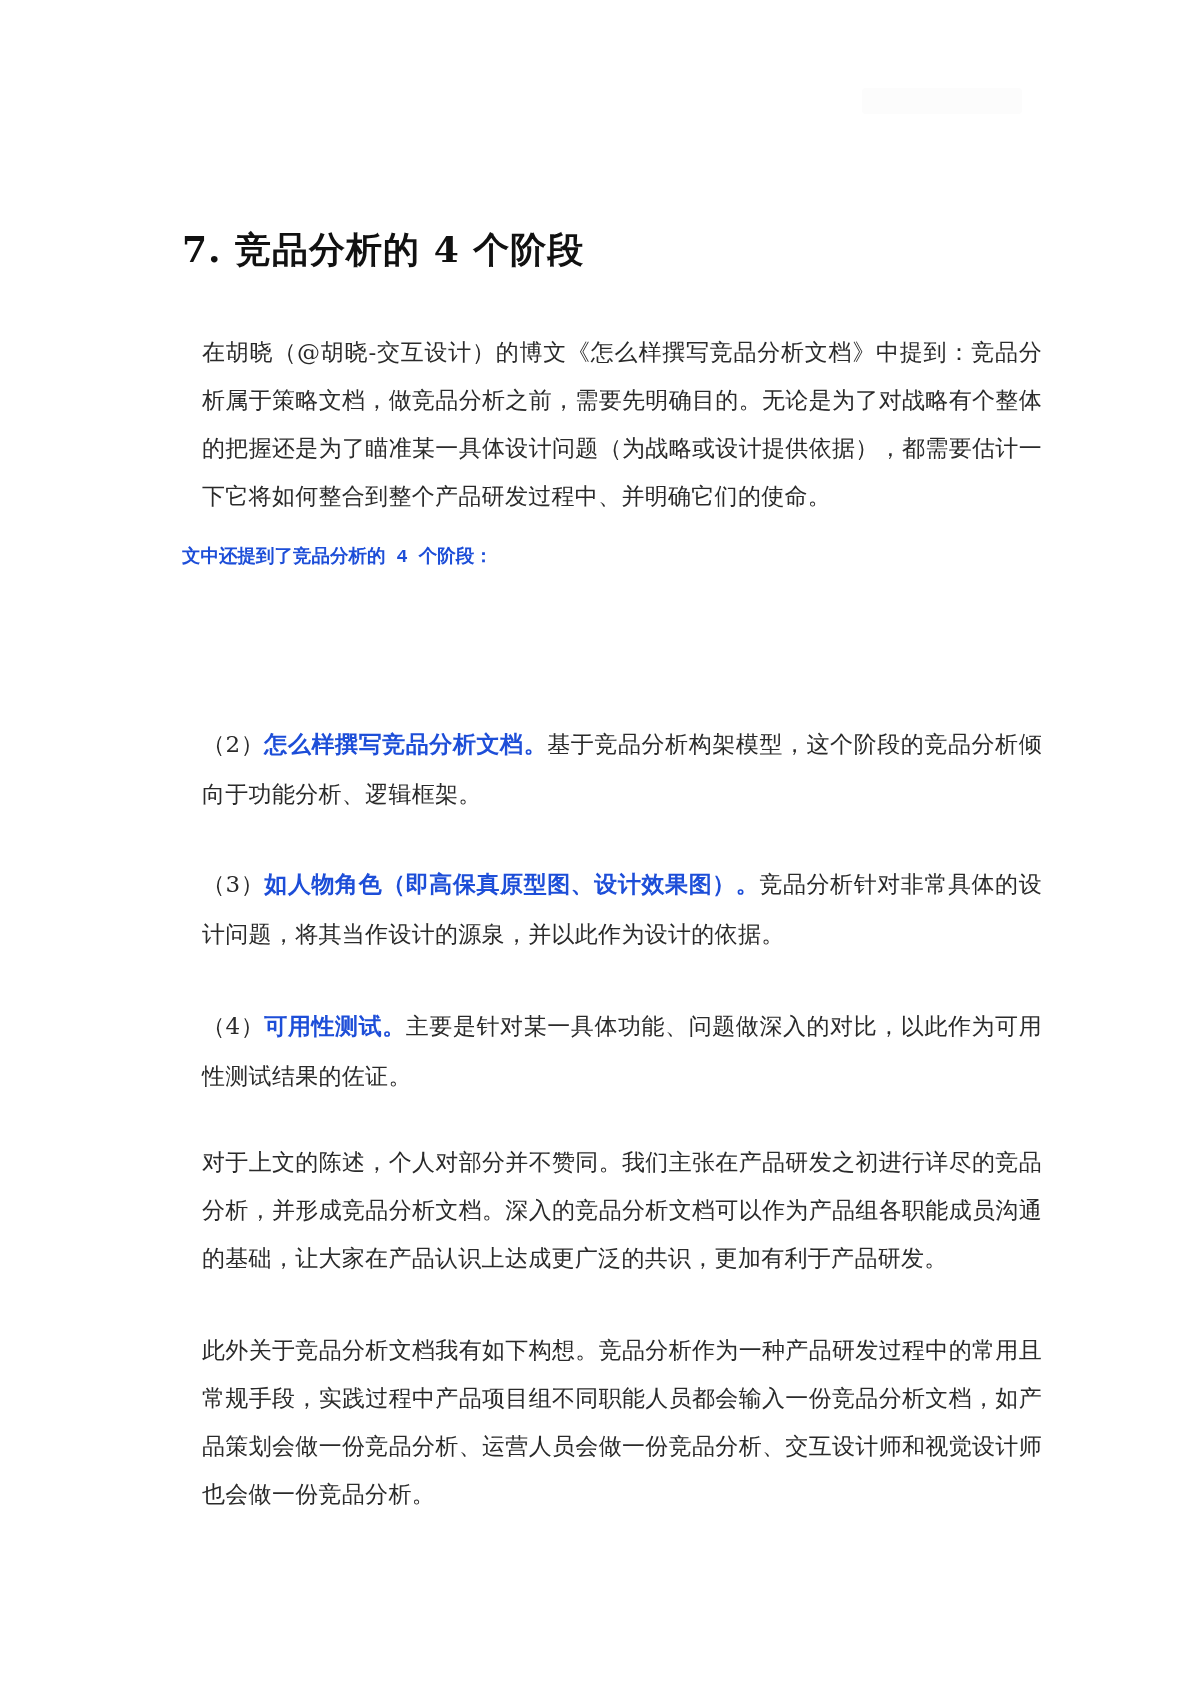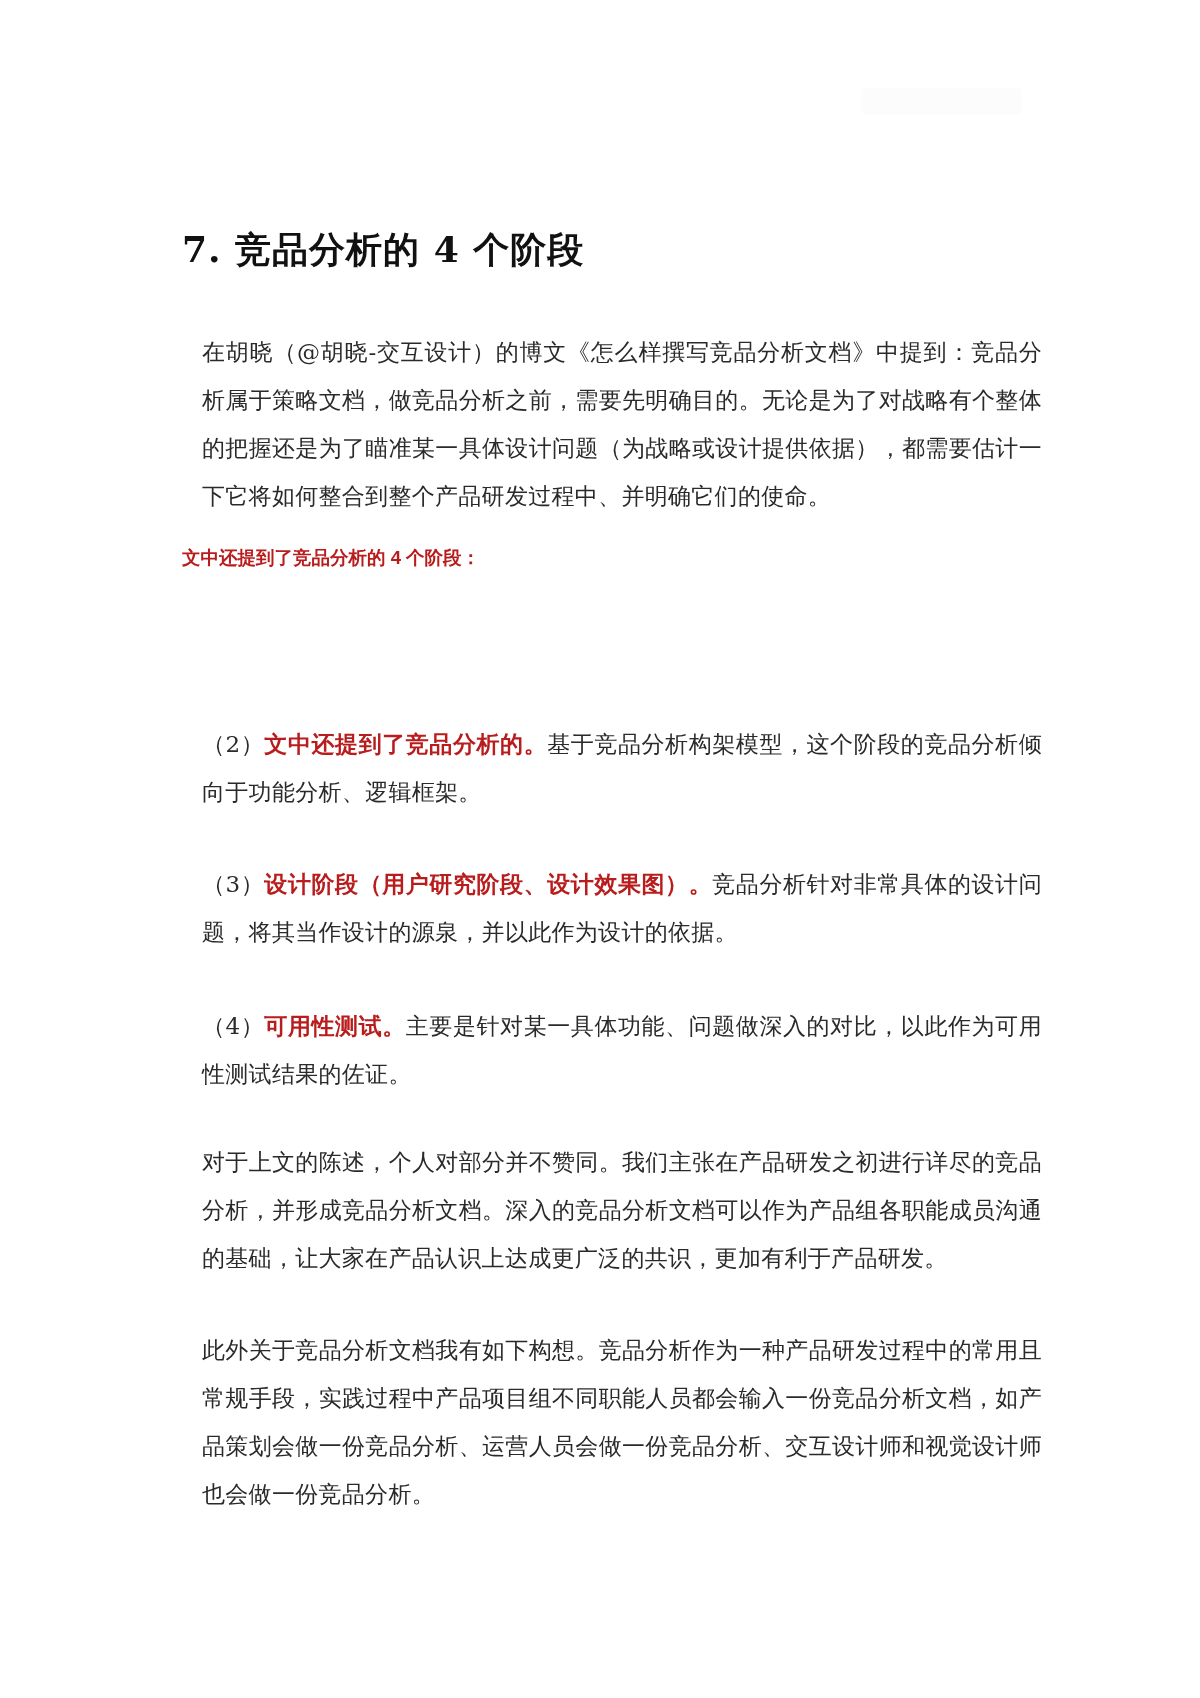--- a/index.html
+++ b/index.html
@@ -49,23 +49,23 @@
       width: 840px;
       margin: 10px;
       font-size: 23px;
       line-height: 48px;
       color: #2a2a2a;
       letter-spacing: 0.3px;
       text-align: justify;
       text-align-last: left;
     }
     .para b, .heading-bold {
-      font-family: Liberation Sans, sans-serif;
+      font-family: Liberation Mono, monospace;
       font-weight: bold;
-      color: #b91c1c;
+      color: #1d4ed8;
     }
     .heading-bold {
       position: absolute;
       left: 182px;
       margin: 0;
       font-size: 18.5px;
       line-height: 48px;
       white-space: nowrap;
     }
     .num {
@@ -81,25 +81,25 @@
   <div class="watermark-box"></div>
 
   <h1 class="title">7. 竞品分析的 4 个阶段</h1>
 
   <p class="para" style="top:318px;">在胡晓（@胡晓-交互设计）的博文《怎么样撰写竞品分析文档》中提到：竞品分析属于策略文档，做竞品分析之前，需要先明确目的。无论是为了对战略有个整体的把握还是为了瞄准某一具体设计问题（为战略或设计提供依据），都需要估计一下它将如何整合到整个产品研发过程中、并明确它们的使命。</p>
 
   <p class="heading-bold" style="top:534px;">文中还提到了竞品分析的 4 个阶段：</p>
 
 
   <p class="para" style="top:710px;">
-    <span class="num">（2）</span><b>文中还提到了竞品分析的。</b><span>基于竞品分析构架模型，这个阶段的竞品分析倾向于功能分析、逻辑框架。</span>
+    <span class="num">（2）</span><b>怎么样撰写竞品分析文档。</b><span>基于竞品分析构架模型，这个阶段的竞品分析倾向于功能分析、逻辑框架。</span>
   </p>
 
   <p class="para" style="top:850px;">
-    <span class="num">（3）</span><b>设计阶段（用户研究阶段、设计效果图）。</b><span>竞品分析针对非常具体的设计问题，将其当作设计的源泉，并以此作为设计的依据。</span>
+    <span class="num">（3）</span><b>如人物角色（即高保真原型图、设计效果图）。</b><span>竞品分析针对非常具体的设计问题，将其当作设计的源泉，并以此作为设计的依据。</span>
   </p>
 
   <p class="para" style="top:992px;">
     <span class="num">（4）</span><b>可用性测试。</b><span>主要是针对某一具体功能、问题做深入的对比，以此作为可用性测试结果的佐证。</span>
   </p>
 
   <p class="para" style="top:1316px;">此外关于竞品分析文档我有如下构想。竞品分析作为一种产品研发过程中的常用且常规手段，实践过程中产品项目组不同职能人员都会输入一份竞品分析文档，如产品策划会做一份竞品分析、运营人员会做一份竞品分析、交互设计师和视觉设计师也会做一份竞品分析。</p>
 
   <p class="para" style="top:1128px;">对于上文的陈述，个人对部分并不赞同。我们主张在产品研发之初进行详尽的竞品分析，并形成竞品分析文档。深入的竞品分析文档可以作为产品组各职能成员沟通的基础，让大家在产品认识上达成更广泛的共识，更加有利于产品研发。</p>
 

